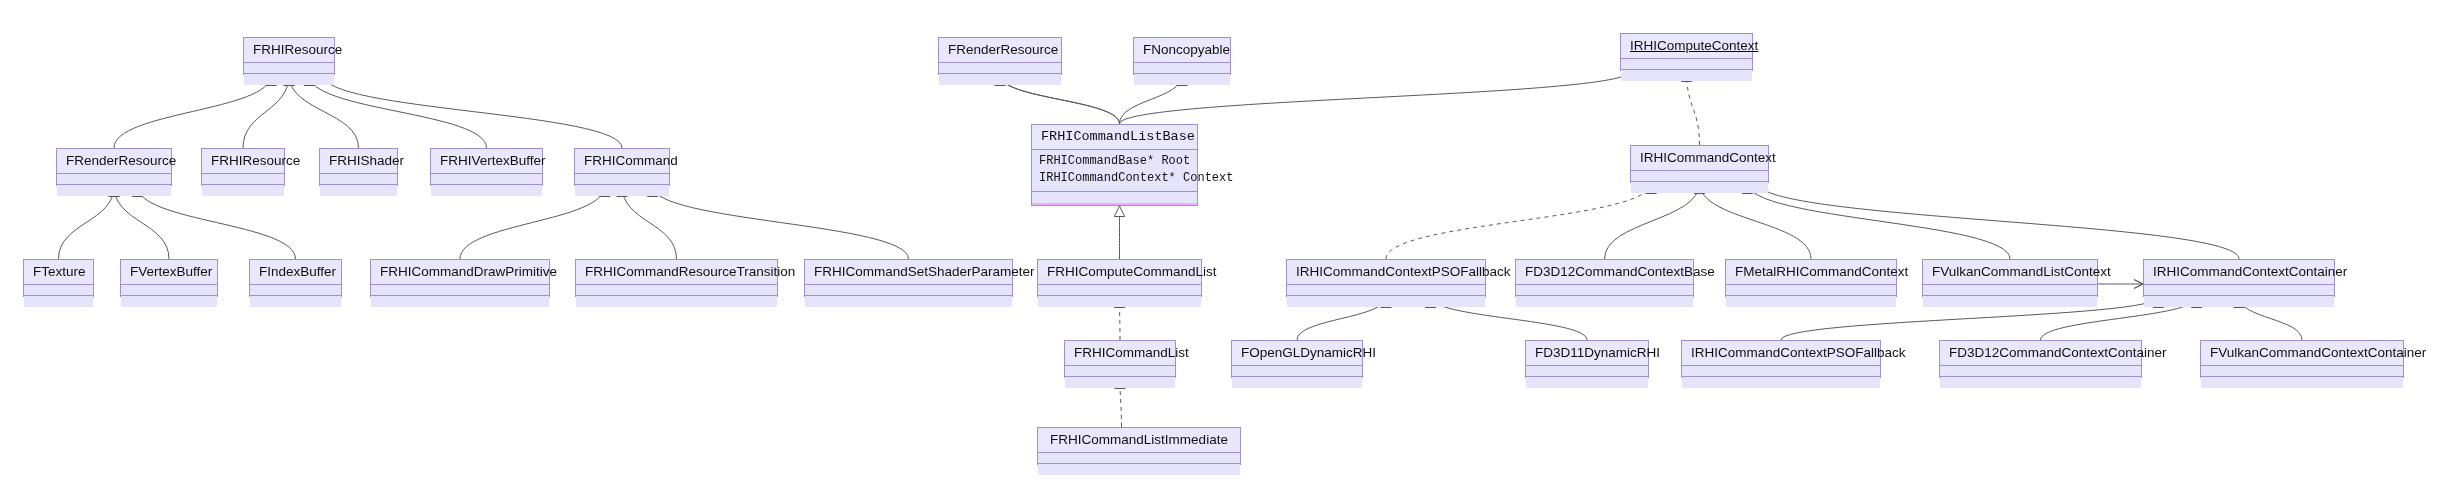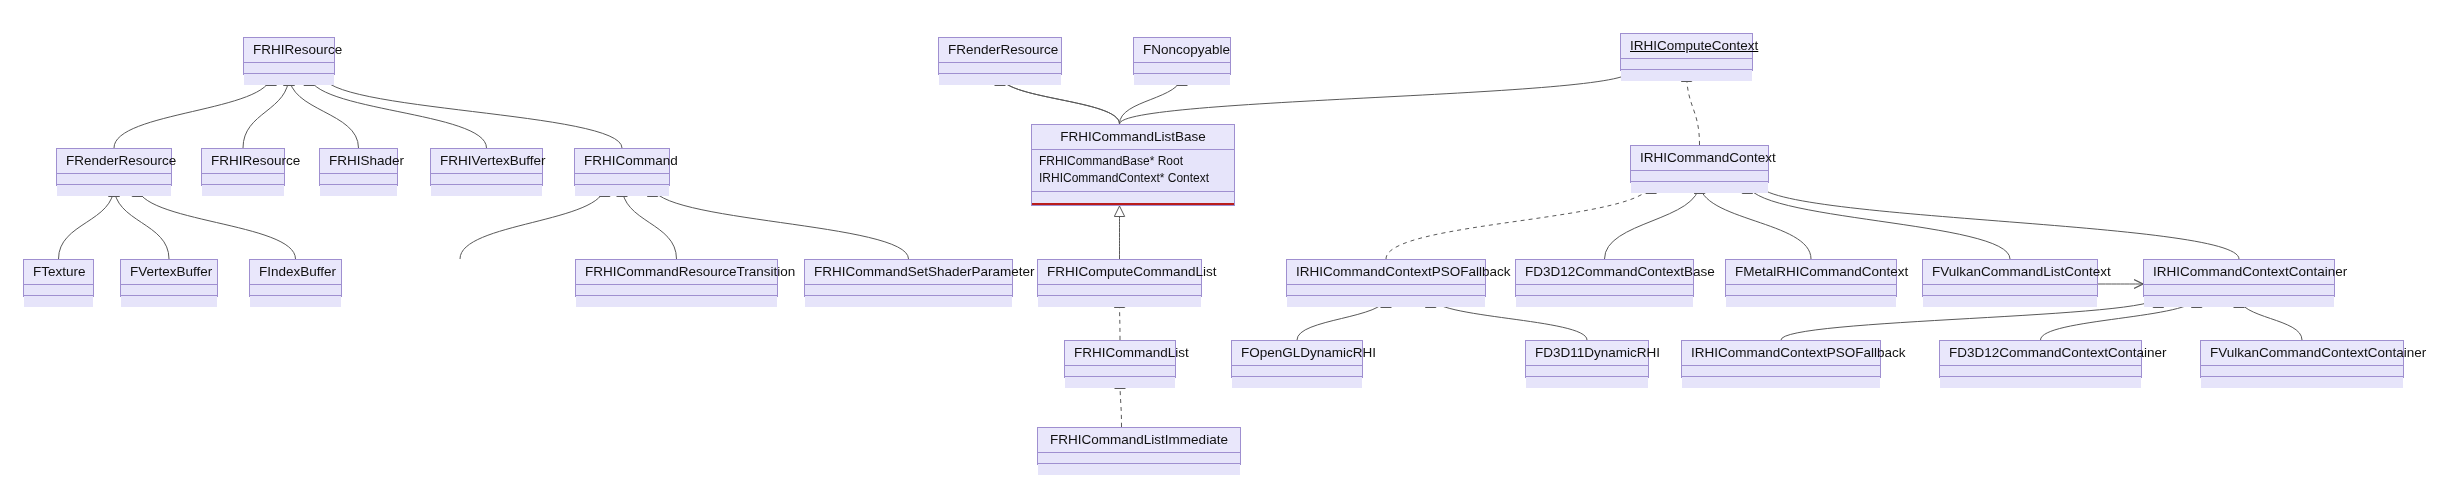--- a/index.html
+++ b/index.html
@@ -22,21 +22,21 @@
     left: 0;
     top: 0;
     width: 2458px;
     height: 487px;
     pointer-events: none;
   }
   .uml-class {
     position: absolute;
     box-sizing: border-box;
     border: 1px solid #9f8fd0;
-    background: #b91c1c;
+    background: #f0abfc;
     z-index: 5;
   }
   .uml-title {
     box-sizing: border-box;
     text-align: center;
     color: #111111;
     font-size: 13.5px;
     line-height: 19px;
     padding: 2px 9px 3px 9px;
     white-space: nowrap;
@@ -147,41 +147,46 @@
     <div class="uml-class" style="left: 120px; top: 259px; width: 98px; height: 38px;">
       <div class="uml-title">FVertexBuffer</div>
       <div class="uml-compartment"></div>
       <div class="uml-compartment last"></div>
     </div>
     <div class="uml-class" style="left: 249px; top: 259px; width: 93px; height: 38px;">
       <div class="uml-title">FIndexBuffer</div>
       <div class="uml-compartment"></div>
       <div class="uml-compartment last"></div>
     </div>
+    <div class="uml-class" style="left: 370px; top: 259px; width: 180px; height: 38px;">
+      <div class="uml-title">FRHICommandDrawPrimitive</div>
+      <div class="uml-compartment"></div>
+      <div class="uml-compartment last"></div>
+    </div>
     <div class="uml-class" style="left: 575px; top: 259px; width: 203px; height: 38px;">
       <div class="uml-title">FRHICommandResourceTransition</div>
       <div class="uml-compartment"></div>
       <div class="uml-compartment last"></div>
     </div>
     <div class="uml-class" style="left: 804px; top: 259px; width: 209px; height: 38px;">
       <div class="uml-title">FRHICommandSetShaderParameter</div>
       <div class="uml-compartment"></div>
       <div class="uml-compartment last"></div>
     </div>
     <div class="uml-class" style="left: 938px; top: 37px; width: 124px; height: 38px;">
       <div class="uml-title">FRenderResource</div>
       <div class="uml-compartment"></div>
       <div class="uml-compartment last"></div>
     </div>
     <div class="uml-class" style="left: 1133px; top: 37px; width: 98px; height: 38px;">
       <div class="uml-title">FNoncopyable</div>
       <div class="uml-compartment"></div>
       <div class="uml-compartment last"></div>
     </div>
-    <div class="uml-class" style="left: 1031px; top: 124px; width: 204px; height: 82px;">
+    <div class="uml-class" style="left: 1031px; top: 124px; width: 167px; height: 82px; font-family: Liberation Mono, monospace;">
       <div class="uml-title">FRHICommandListBase</div>
       <div class="uml-attrs">
         <div class="uml-attr">FRHICommandBase* Root</div>
         <div class="uml-attr">IRHICommandContext* Context</div>
       </div>
       <div class="uml-compartment last"></div>
     </div>
     <div class="uml-class" style="left: 1037px; top: 259px; width: 165px; height: 38px;">
       <div class="uml-title">FRHIComputeCommandList</div>
       <div class="uml-compartment"></div>

